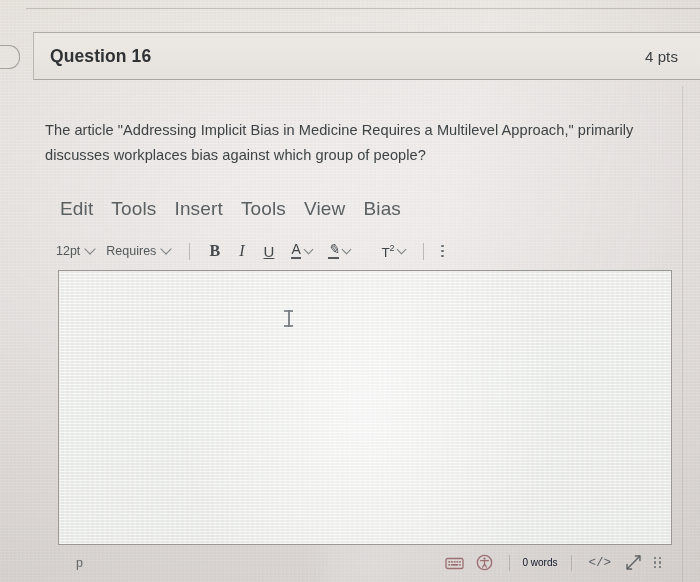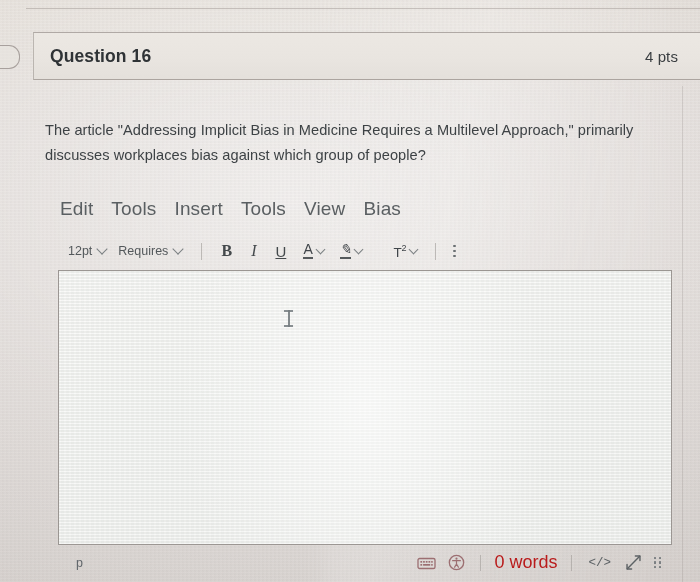--- a/index.html
+++ b/index.html
@@ -109,21 +109,21 @@
     gap: 18px;
     font-size: 19px;
     color: #5a5f62;
     align-items: flex-end;
   }
   .menu-item { cursor: default; letter-spacing: .15px; }
 
   
   .toolbar {
     position: absolute;
-    left: 64px; top: 239px;
+    left: 52px; top: 239px;
     display: flex;
     align-items: center;
     height: 24px;
     font-size: 12.5px;
     color: #53585b;
   }
   .tb-select {
     display: flex;
     align-items: center;
     gap: 6px;
@@ -270,21 +270,21 @@
     align-items: center;
     justify-content: center;
     width: 30px; height: 22px;
     color: #9c6f72;
   }
   .sb-sep {
     width: 1px; height: 16px;
     background: rgba(150,145,142,0.5);
     margin: 0 9px;
   }
-  .words { font-size: 18px; color: #b91c1c; padding: 0 4px; white-space: nowrap; }
+  .words { font-size: 10px; color: #0f172a; padding: 0 4px; white-space: nowrap; }
   .codebtn { font-size: 12.5px; color: #5d6265; padding: 0 8px; font-family: "Liberation Mono", monospace; }
   .grip {
     display: grid;
     grid-template-columns: repeat(2, 2.4px);
     gap: 2.2px;
     padding: 0 7px;
   }
   .grip i { width: 2.4px; height: 2.4px; background: #7b7f82; display: block; border-radius: .5px; }
   
   .edge-line {

